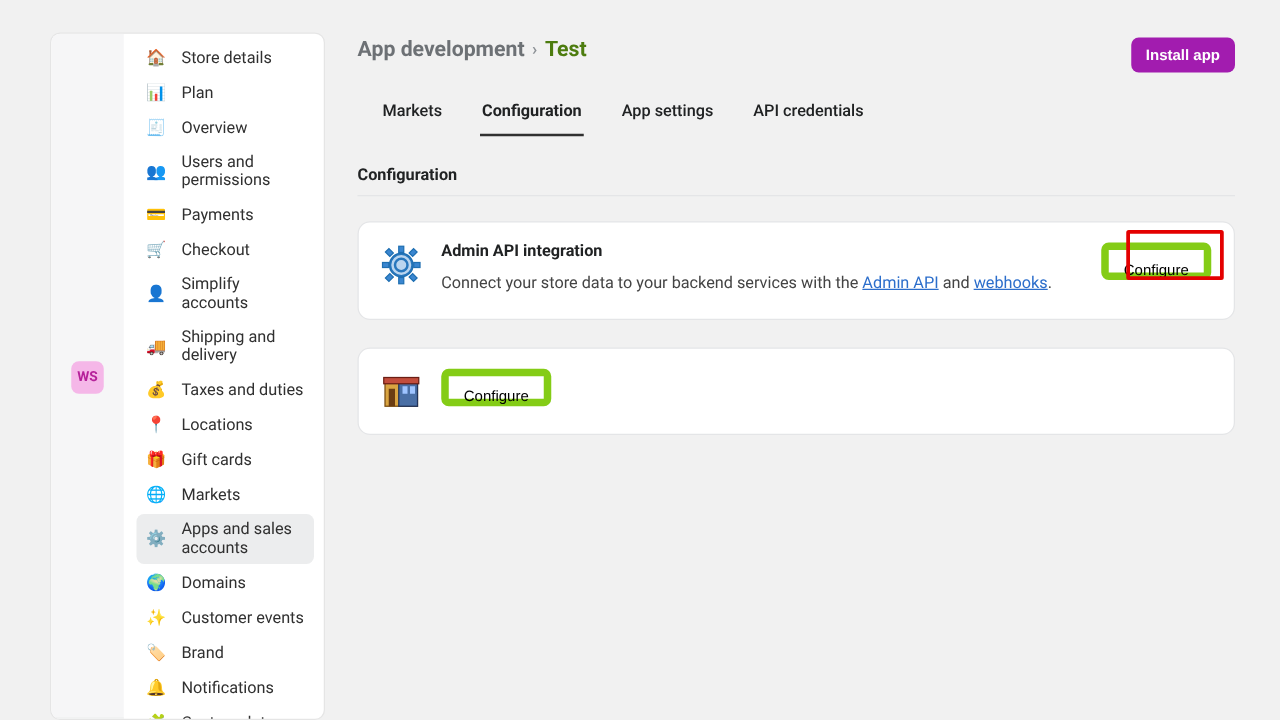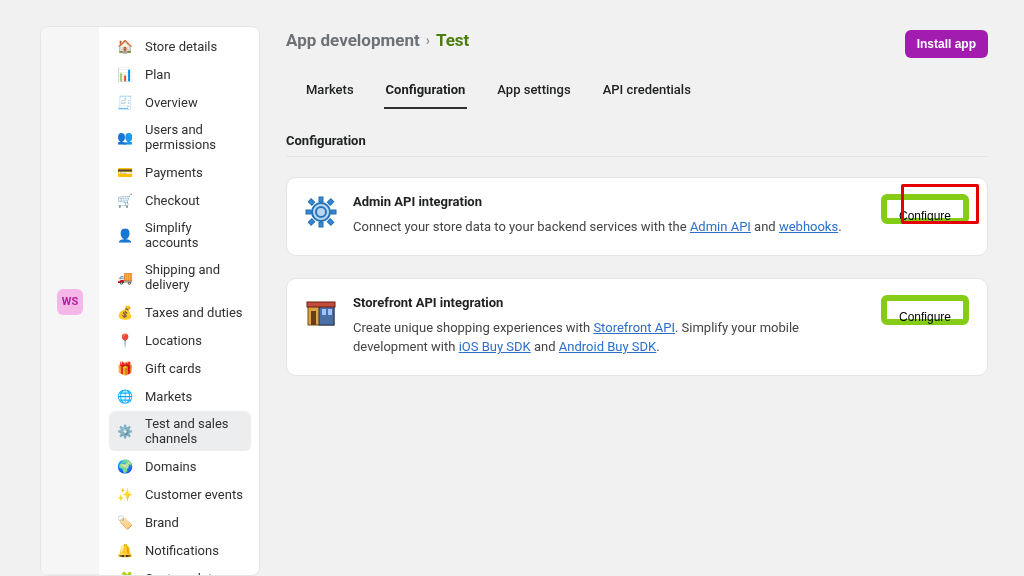--- a/index.html
+++ b/index.html
@@ -221,21 +221,21 @@
         <li class="sidebar-item">
           <span class="icon">🎁</span>
           <span>Gift cards</span>
         </li>
         <li class="sidebar-item">
           <span class="icon">🌐</span>
           <span>Markets</span>
         </li>
         <li class="sidebar-item selected">
           <span class="icon">⚙️</span>
-          <span>Test and sales channels</span>
+          <span>Apps and sales accounts</span>
         </li>
         <li class="sidebar-item">
           <span class="icon">🌍</span>
           <span>Domains</span>
         </li>
         <li class="sidebar-item">
           <span class="icon">✨</span>
           <span>Customer events</span>
         </li>
         <li class="sidebar-item">
@@ -306,23 +306,17 @@
       <div class="card-icon storefront-icon">
         <svg viewBox="0 0 32 32" width="32" height="32">
           <rect x="3" y="8" width="26" height="20" fill="#d9a441" stroke="#7a4d12" stroke-width="1"></rect>
           <rect x="14" y="8" width="15" height="20" fill="#4a6fa5" stroke="#22345a" stroke-width="1"></rect>
           <rect x="2" y="5" width="28" height="5" fill="#c24d3c" stroke="#6b1e14" stroke-width="1"></rect>
           <rect x="17" y="12" width="4" height="6" fill="#9fc4ff"></rect>
           <rect x="23" y="12" width="4" height="6" fill="#9fc4ff"></rect>
           <rect x="6" y="14" width="5" height="14" fill="#6b3d12"></rect>
         </svg>
       </div>
-      <div class="card-body">
-        <div class="card-title">Storefront API integration</div>
-        <p class="card-desc">
-          <span>Create unique shopping experiences with </span><a href="#">Storefront API</a><span>. Simplify your mobile development with </span><a href="#">iOS Buy SDK</a><span> and </span><a href="#">Android Buy SDK</a><span>.</span>
-        </p>
-      </div>
       <button class="configure-btn">Configure</button>
     </div>
 
   </main>
 </div>
 
 </body></html>

